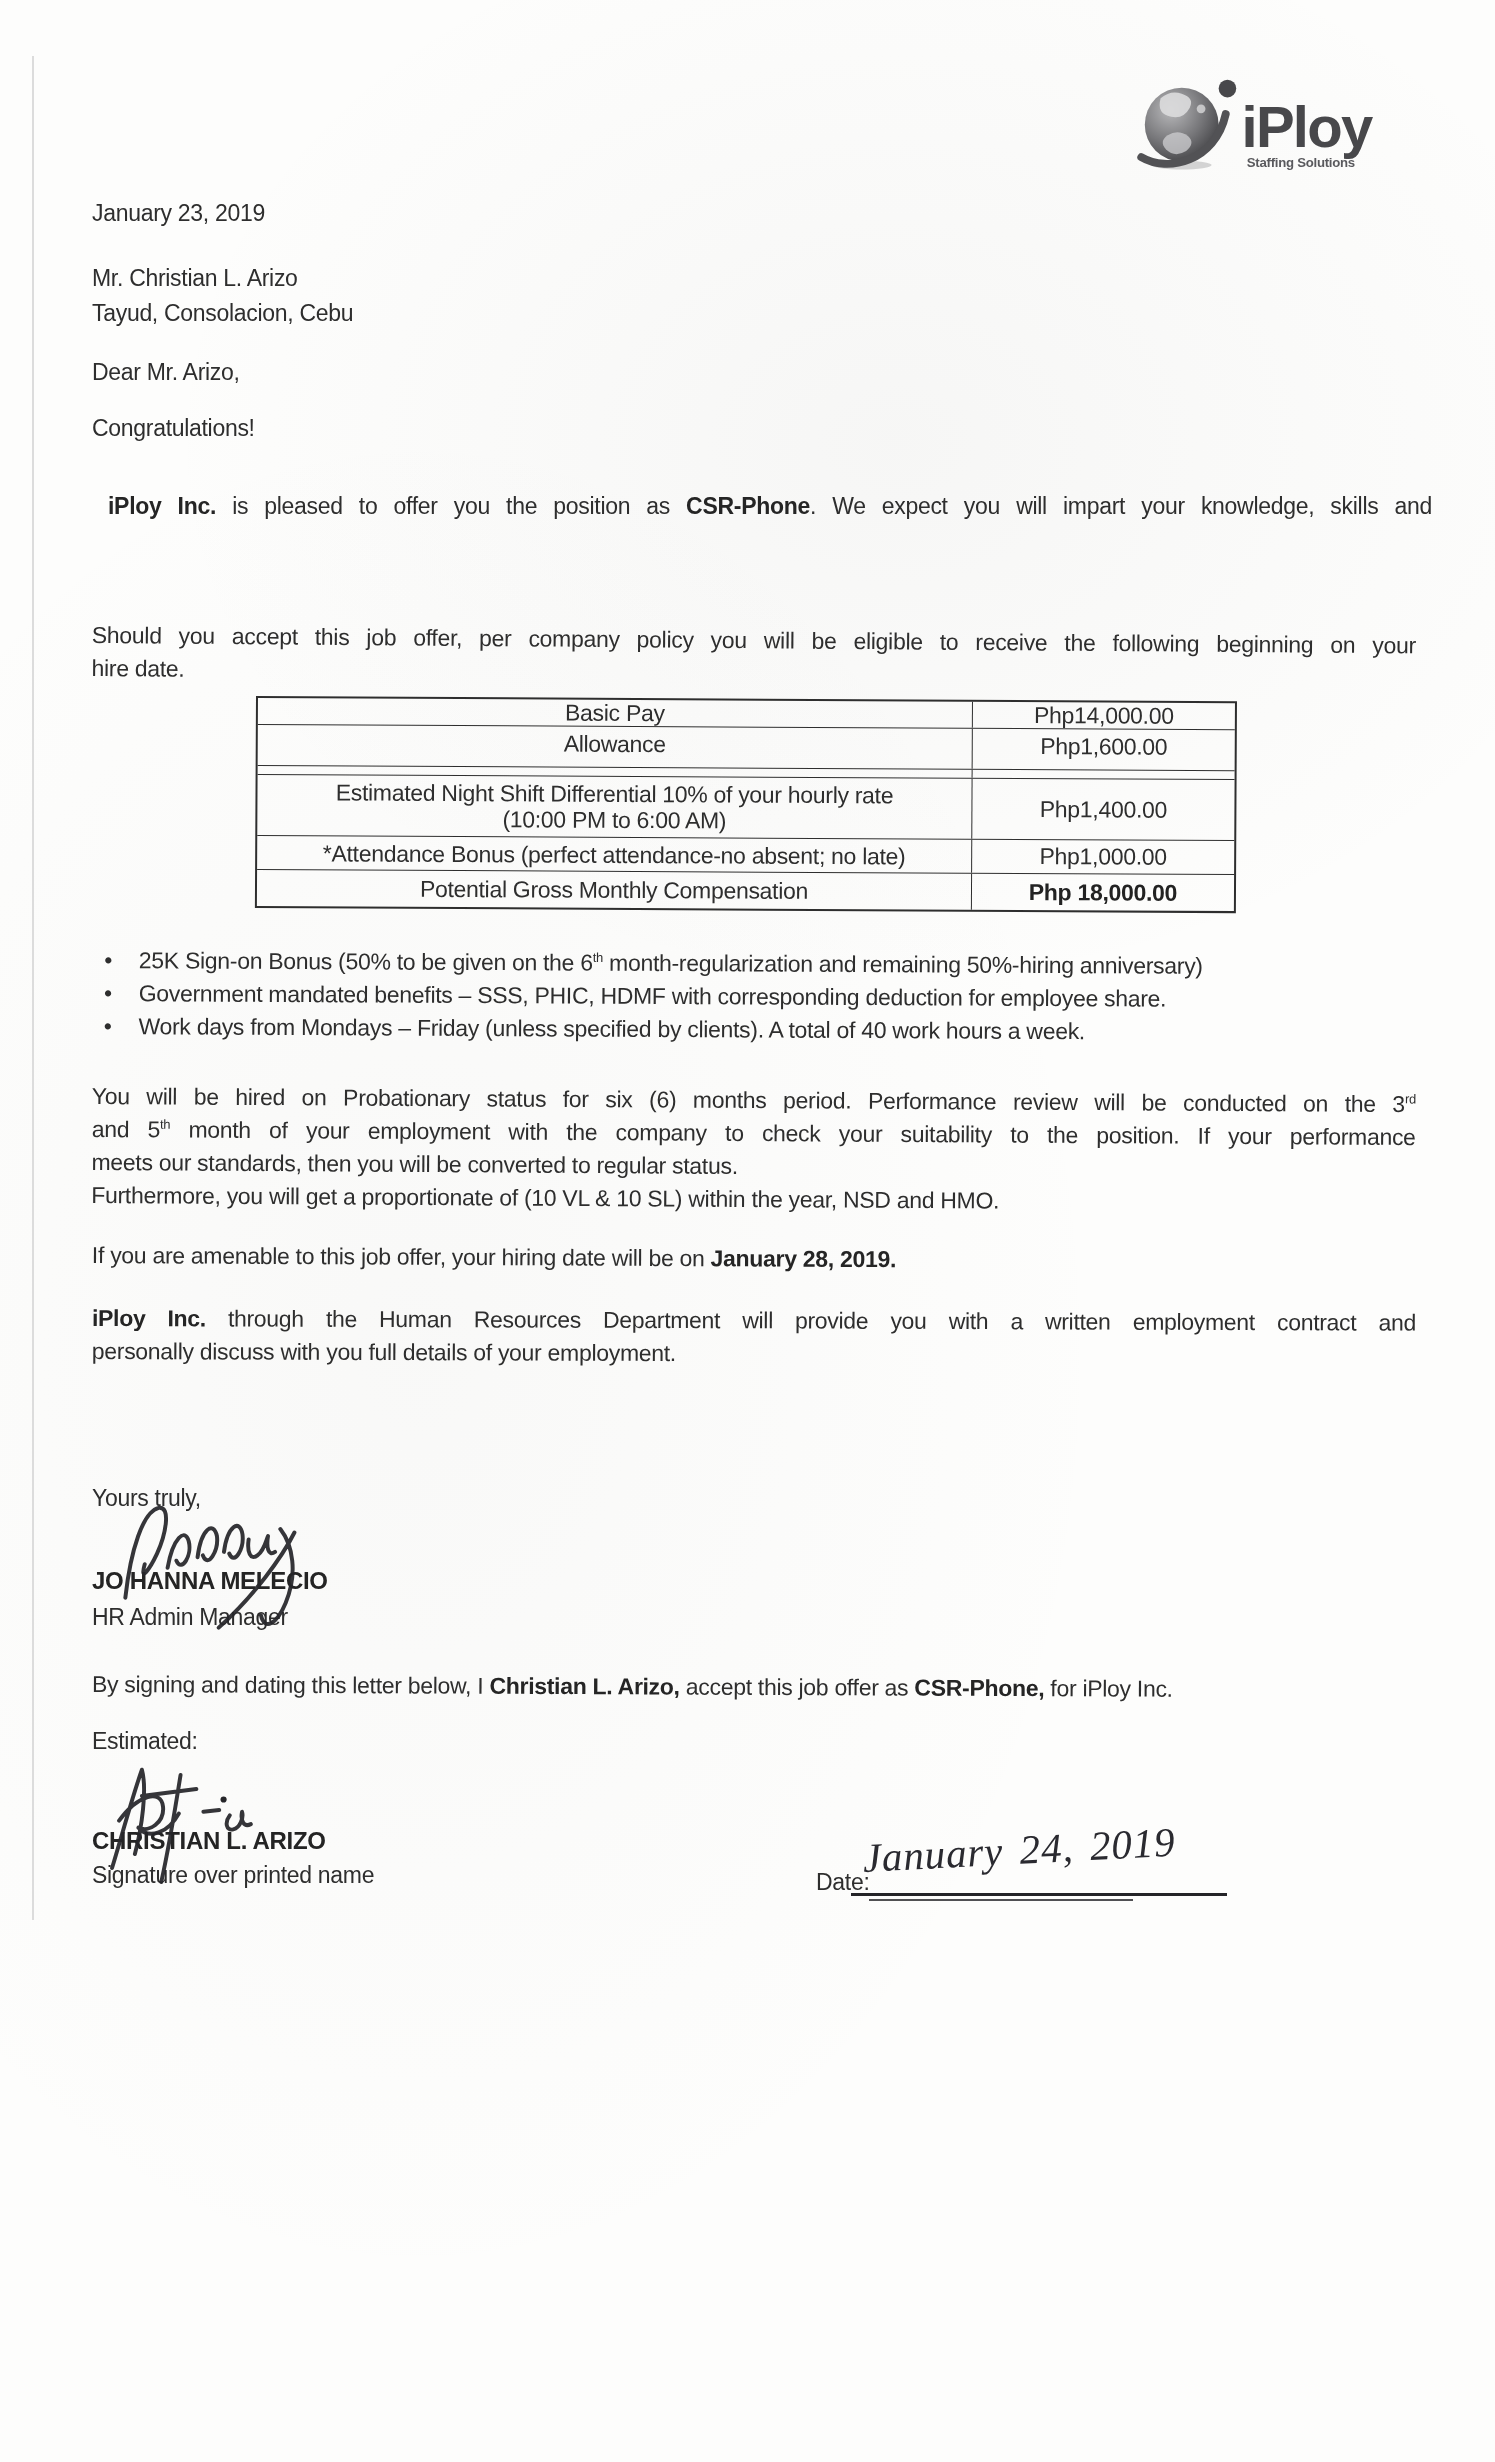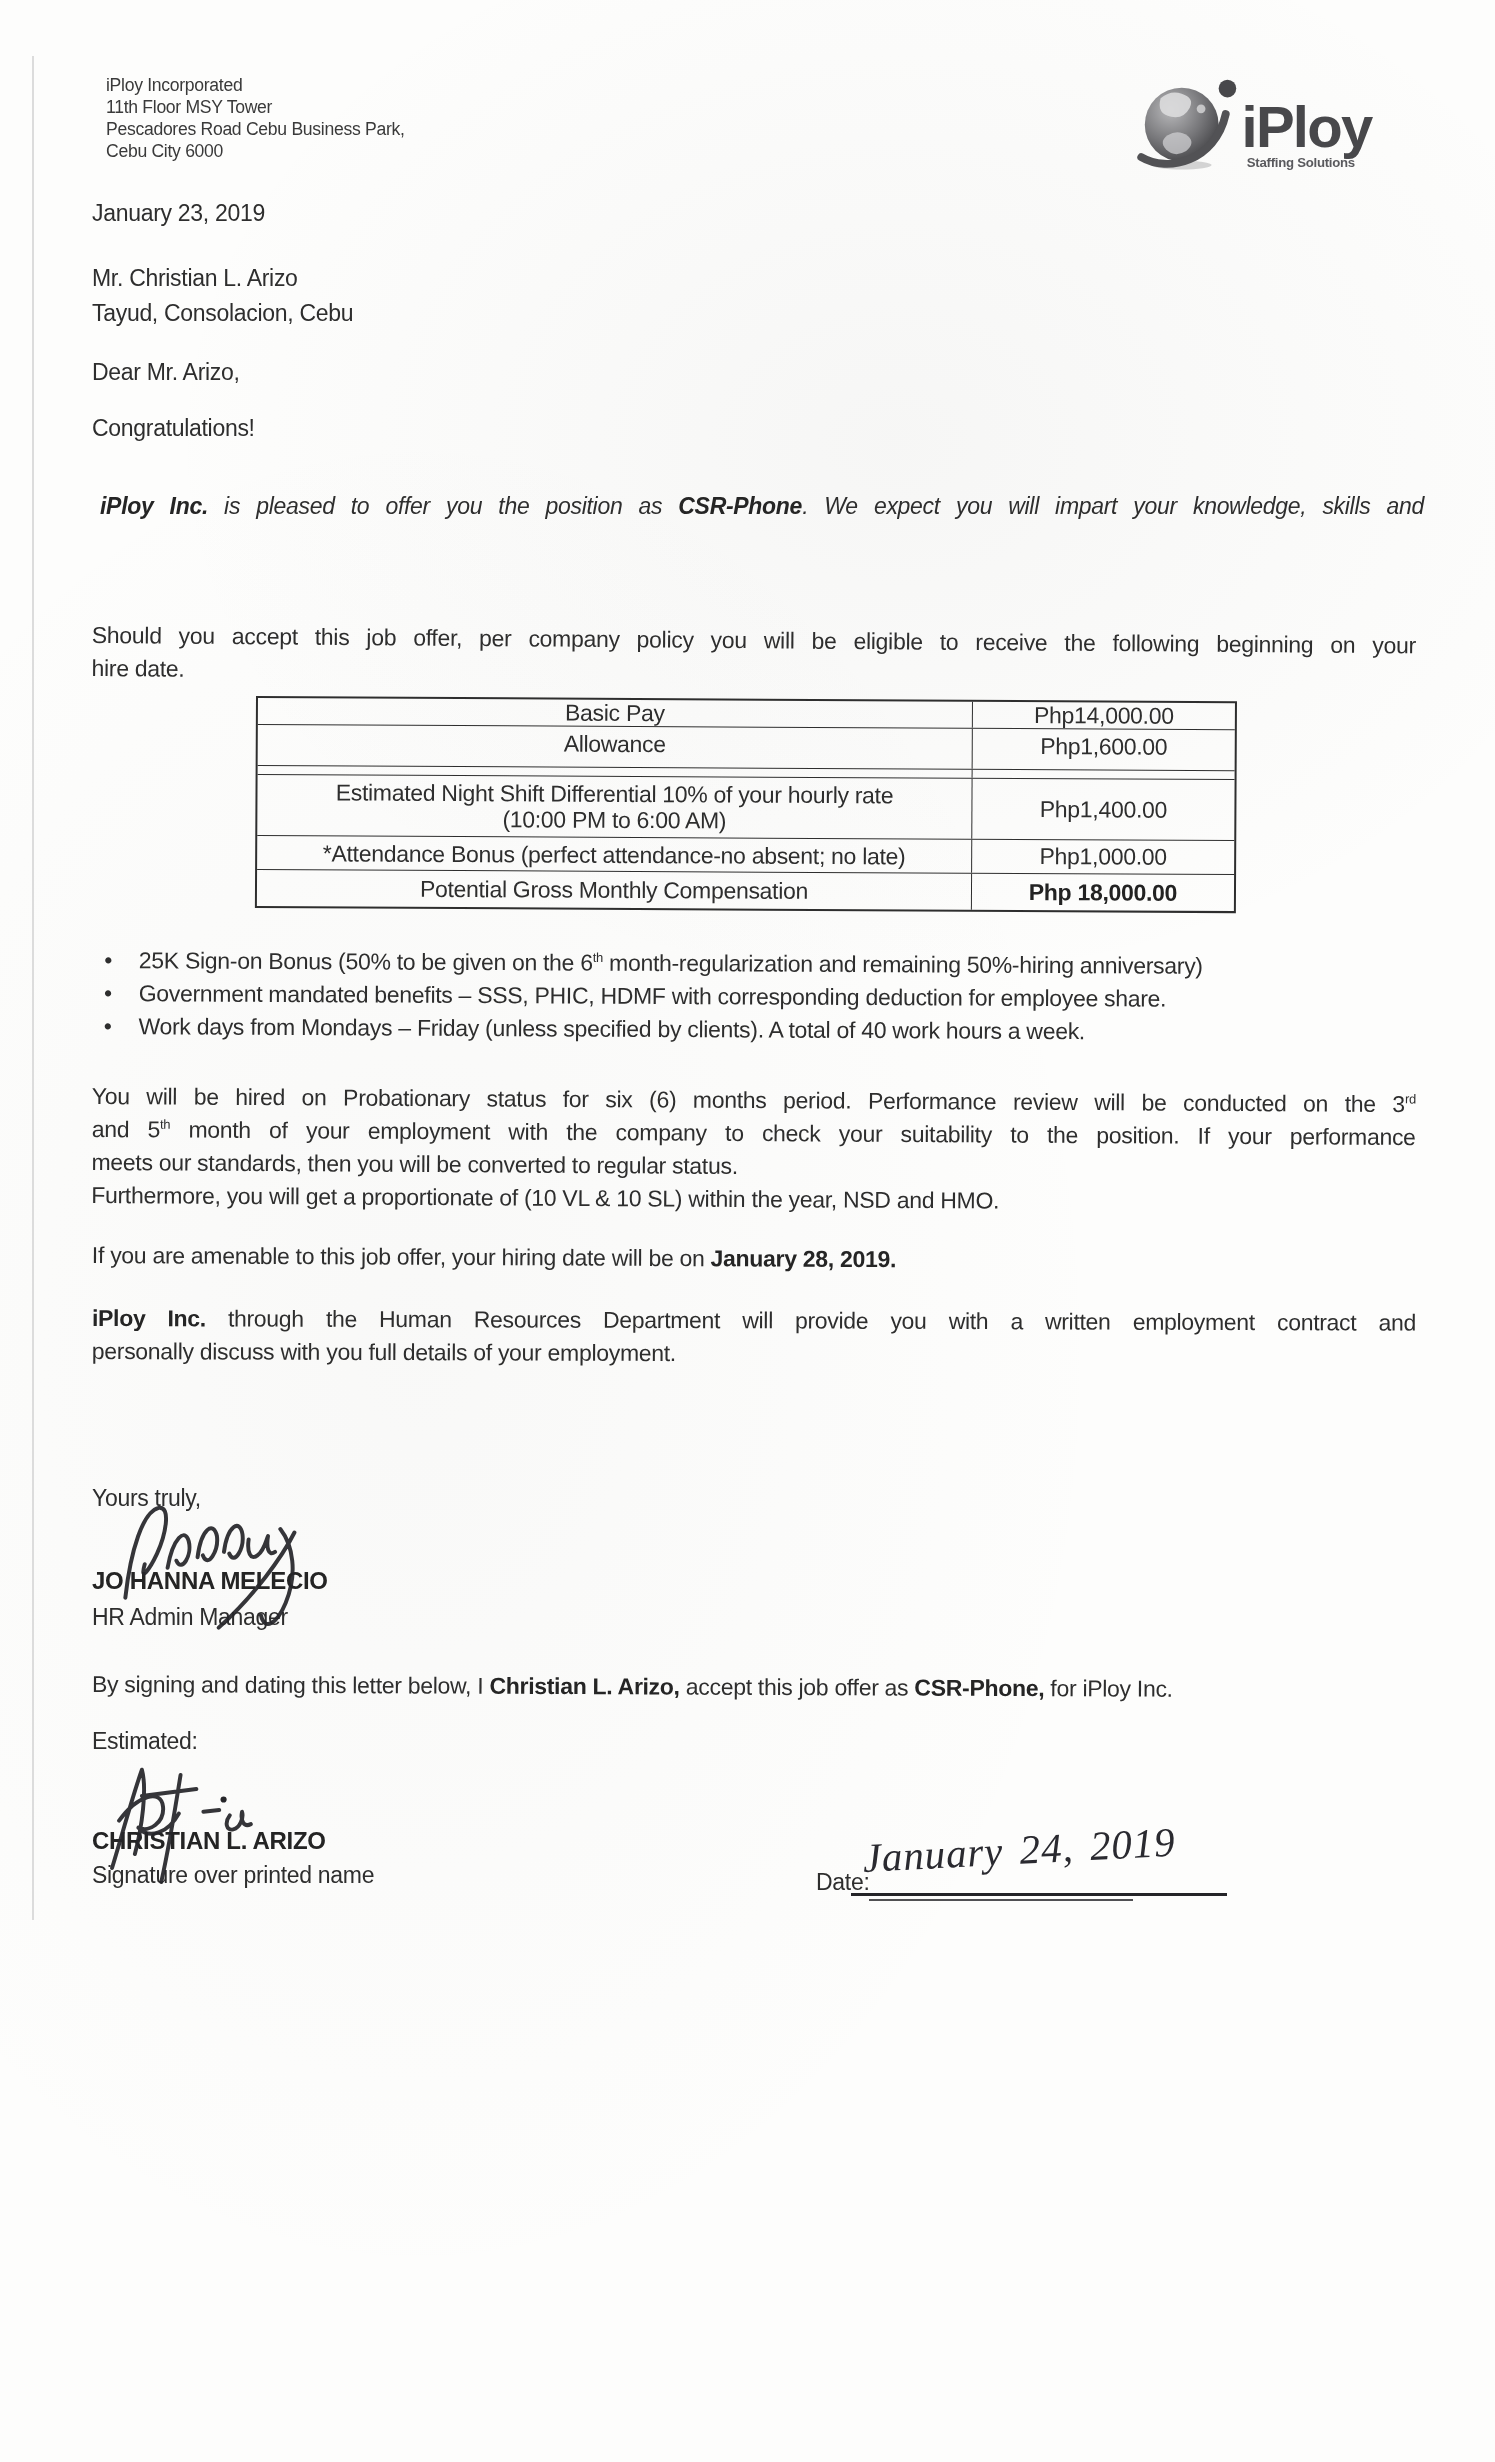--- a/index.html
+++ b/index.html
@@ -15,21 +15,21 @@
   .bottom-fade{position:absolute;left:0;right:0;top:2320;height:480;background:linear-gradient(rgba(255,255,255,0),#ffffff 45%);}
   .scan-line{position:absolute;left:32px;top:56px;width:1.8px;height:1864px;background:#dcdcdc;}
   .txt{position:absolute;font-size:23px;line-height:33px;}
   .address{position:absolute;left:106px;top:74px;font-size:17.6px;line-height:22px;color:#3a3a3a;}
   .logo{position:absolute;left:1136px;top:70px;width:299px;height:104px;}
   .date-line{left:92px;top:197px;}
   .recipient{left:92px;top:261px;line-height:35px;}
   .salutation{left:92px;top:356px;}
   .congrats{left:92px;top:412px;}
   .para{position:absolute;width:1324px;font-size:23px;line-height:33px;transform-origin:left top;}
-  .p-offer{left:100px;top:490px;font-style:italic;}
+  .p-offer{left:108px;top:490px;}
   .p-elig{left:92px;top:619px;transform:rotate(0.45deg);}
   .p-prob{left:92px;top:1080px;transform:rotate(0.35deg);}
   .p-amen{left:92px;top:1239px;transform:rotate(0.3deg);white-space:nowrap;}
   .p-hr{left:92px;top:1302px;transform:rotate(0.2deg);}
   .p-conc{left:92px;top:1411px;}
   .closing{left:92px;top:1482px;}
   .p-ack{left:92px;top:1668px;transform:rotate(0.25deg);white-space:nowrap;}
   .conforme{left:92px;top:1725px;}
   .line{min-height:33px;}
   .jl{text-align:justify;text-align-last:justify;}
@@ -69,26 +69,20 @@
     font-size:41px;letter-spacing:0.9px;word-spacing:5.3px;color:#2a2a30;
     transform:rotate(-3deg);transform-origin:left bottom;
   }
 </style>
 </head>
 <body>
 
 <div class="page">
   <div class="scan-line"></div>
 
-  <div class="address">
-    <div>iPloy Incorporated</div>
-    <div>11th Floor MSY Tower</div>
-    <div>Pescadores Road Cebu Business Park,</div>
-    <div>Cebu City 6000</div>
-  </div>
 
   <svg class="logo" viewBox="0 0 340 118">
     <defs>
       <radialGradient id="g1" cx="35%" cy="30%" r="80%">
         <stop offset="0" stop-color="#b9b9bb"></stop>
         <stop offset="0.55" stop-color="#77777a"></stop>
         <stop offset="1" stop-color="#3c3c3f"></stop>
       </radialGradient>
     </defs>
     <g>

